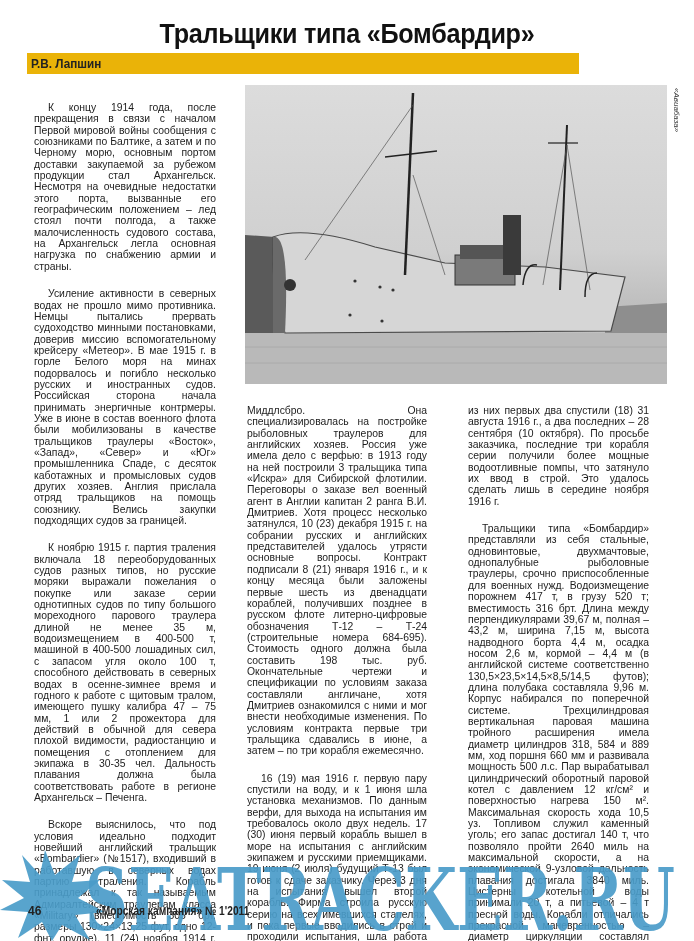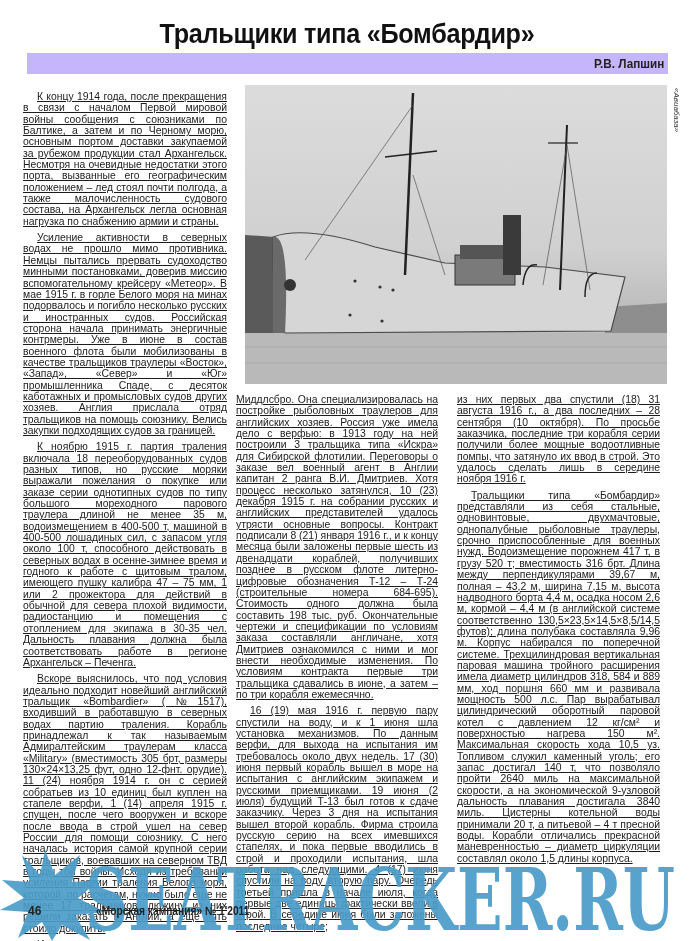--- a/index.html
+++ b/index.html
@@ -1,27 +1,27 @@
 <!DOCTYPE html>
 <html><head>
 <meta charset="utf-8">
 <style>
   html, body { margin: 0; padding: 0; background: #ffffff; }
   body { width: 694px; height: 941px; position: relative; overflow: hidden;
          font-family: "Liberation Sans", sans-serif; color: #1a1a1a; }
   .title { position: absolute; top: 18px; left: 0; width: 694px; text-align: center;
            font-family: "Liberation Sans", sans-serif; font-weight: bold; font-size: 28px;
            letter-spacing: -0.3px; color: #111; transform: scaleX(0.9); }
-  .author-bar { position: absolute; top: 53px; left: 27px; width: 641px; height: 21px;
-                background: #c4b5fd; text-align: right; }
+  .author-bar { position: absolute; top: 53px; left: 27px; width: 552px; height: 21px;
+                background: #eab308; text-align: left; }
   .author { font-size: 13px; font-weight: bold; line-height: 21px; color: #222;
             display: inline-block; transform: scaleX(0.9); }
   .col { position: absolute; font-size: 10.4px; line-height: 11.35px; text-align: justify;
          color: #1c1c1c; }
-  .col p { margin: 5px; text-indent: 14px; text-decoration: underline; }
+  .col p { margin: 16px; text-indent: 14px; }
   .col p.cont { text-indent: 0; }
   .col1 { left: 18px; top: 86px; width: 214px; }
   .col2 { left: 231px; top: 389px; width: 212px; }
   .col3 { left: 452px; top: 389px; width: 213px; }
   .photo { position: absolute; left: 245px; top: 85px; width: 422px; height: 299px;
            background: linear-gradient(180deg, #dcdcdc 0%, #d0d0d0 55%, #bdbdbd 75%, #c8c8c8 100%);
            overflow: hidden; }
   .photo svg { position: absolute; left: 0; top: 0; }
   .credit { position: absolute; left: 672px; top: 88px; font-size: 8px; color: #333;
             writing-mode: vertical-rl; font-style: italic; }

